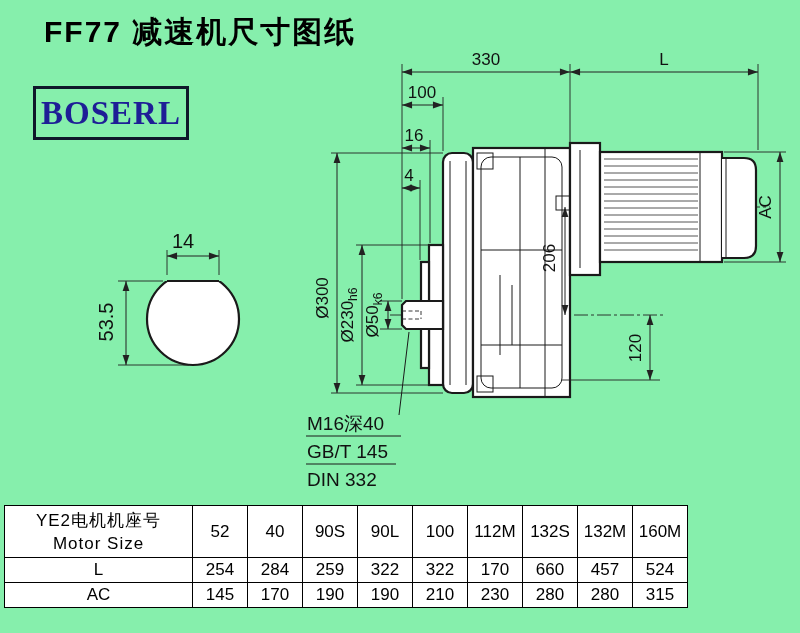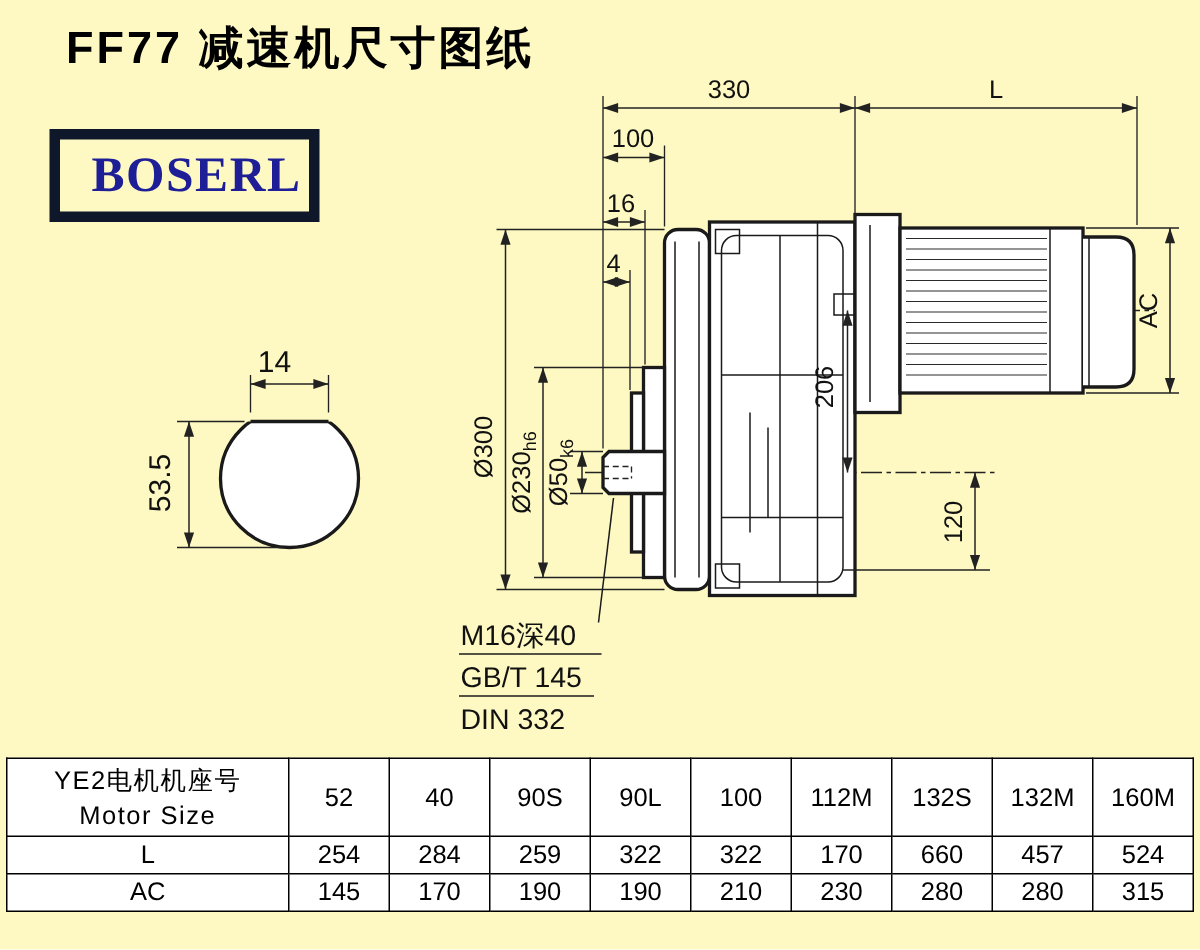--- a/index.html
+++ b/index.html
@@ -1,38 +1,38 @@
 <!DOCTYPE html>
 <html><head>
 <meta charset="utf-8">
 <style>
   html,body{margin:0;padding:0;background:#fff;}
-  #app{position:relative;width:800px;height:633px;background:#fef9c3;overflow:hidden;
+  #app{position:relative;width:800px;height:633px;background:#86efac;overflow:hidden;
        font-family:"Liberation Sans",sans-serif;color:#111;}
   .title{position:absolute;left:44px;top:12px;font-size:30px;font-weight:700;
          letter-spacing:2px;color:#000;}
   .logo-box{position:absolute;left:33px;top:86px;width:150px;height:48px;
-            border:7px solid #0f172a;display:flex;align-items:center;justify-content:center;padding-left:16px;}
+            border:3px solid #0f172a;display:flex;align-items:center;justify-content:center;}
   .logo-box span{font-family:"Liberation Serif",serif;font-weight:700;font-size:33px;
                  color:#1e1e96;letter-spacing:1px;}
   svg{position:absolute;left:0;top:0;}
   
   .out{fill:#fff;stroke:#1a1a1a;stroke-width:2.2;}
   .thin{fill:none;stroke:#1a1a1a;stroke-width:1;}
   .fin{stroke:#2a2a2a;stroke-width:0.8;}
   .ext{stroke:#222;stroke-width:0.9;fill:none;}
   .dim{stroke:#222;stroke-width:1;fill:none;marker-start:url(#arr);marker-end:url(#arr);}
   .cl{stroke:#222;stroke-width:0.9;stroke-dasharray:14 3 3 3;fill:none;}
   .dash{stroke:#222;stroke-width:0.9;stroke-dasharray:4 2.5;fill:none;}
   text.dt{font:17px "Liberation Sans",sans-serif;fill:#111;text-anchor:middle;}
   text.dt2{font:20px "Liberation Sans",sans-serif;fill:#111;text-anchor:middle;}
   text.note{font:19px "Liberation Sans",sans-serif;fill:#111;text-anchor:start;}
   .sub{font-size:12px;}
   
-  table.spec{position:absolute;left:4px;top:505px;width:792px;border-collapse:collapse;
+  table.spec{position:absolute;left:4px;top:505px;width:684px;border-collapse:collapse;
              table-layout:fixed;background:#fff;}
   table.spec td{border:1px solid #000;text-align:center;vertical-align:middle;
                 font-size:17px;color:#000;padding:0;overflow:hidden;}
   tr.hd{height:52px;} tr.data{height:25px;}
   td.lbl{text-align:left;padding-left:8px;}
   td.lbl div{line-height:23px;letter-spacing:1px;}
 </style>
 </head>
 <body>
 

